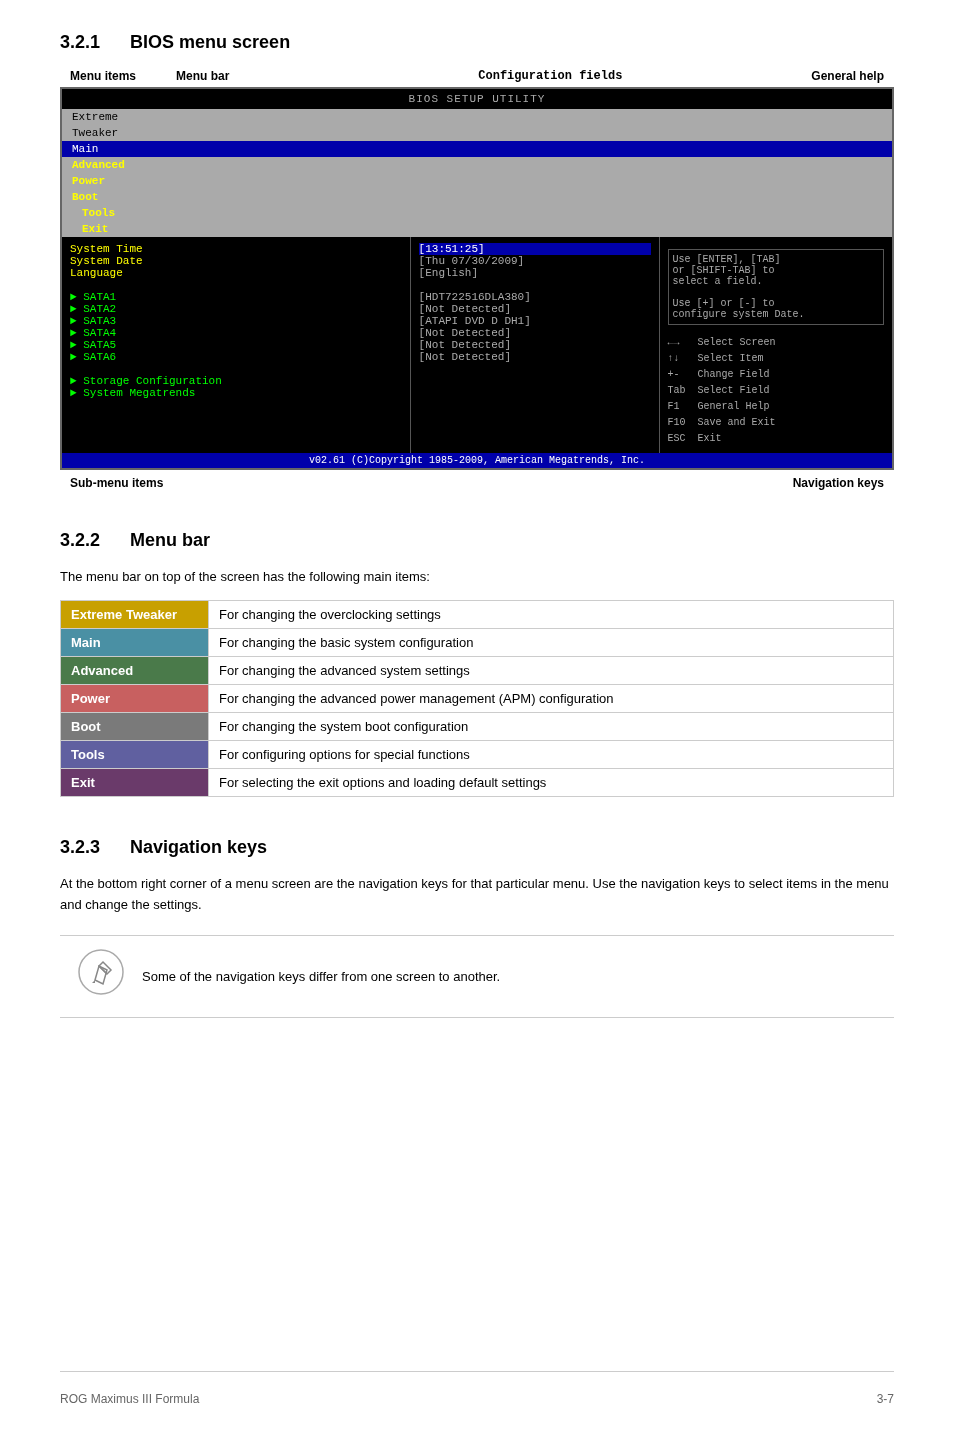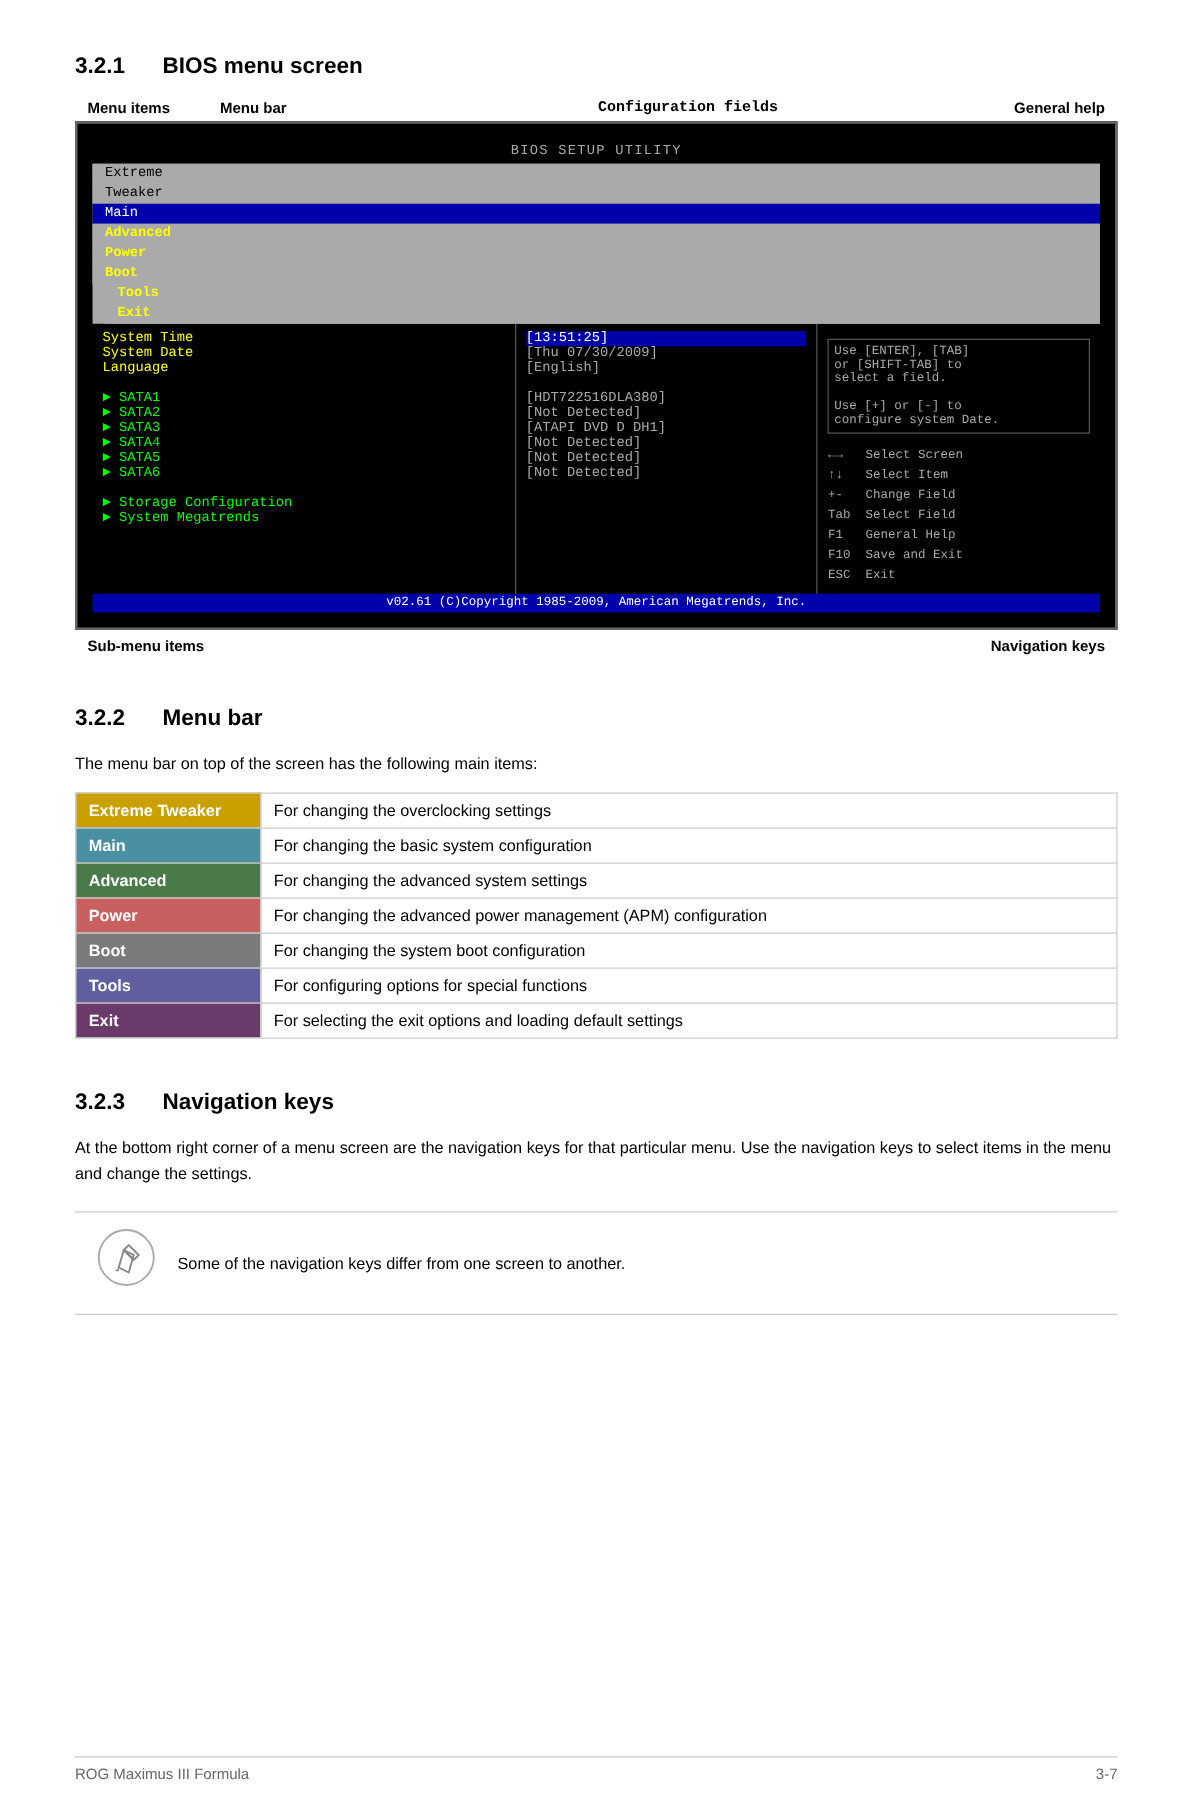--- a/index.html
+++ b/index.html
@@ -11,21 +11,21 @@
       width: 954px;
       min-height: 1438px;
       padding: 30px 60px 30px 60px;
     }
 
     
     .section-heading {
       font-size: 18px;
       font-weight: bold;
       margin-bottom: 16px;
-      margin-top: 12px;
+      margin-top: 2px;
     }
 
     
     .bios-diagram-container {
       position: relative;
       margin-bottom: 30px;
     }
 
     .bios-diagram-labels {
       display: flex;
@@ -44,21 +44,21 @@
     .label-right {
       text-align: right;
     }
 
     .bios-screen {
       border: 2px solid #666;
       background: #000;
       color: #aaa;
       font-family: 'Courier New', monospace;
       font-size: 11px;
-      padding: 12px;
+      padding: 0;
       width: 100%;
       min-height: 280px;
     }
 
     .bios-menubar {
       background: #000;
       color: #aaa;
       text-align: center;
       padding: 4px 8px;
       letter-spacing: 1px;
@@ -211,29 +211,29 @@
     .note-icon {
       font-size: 36px;
       color: #888;
       min-width: 50px;
       text-align: center;
     }
 
     
     .page-footer {
       position: fixed;
-      bottom: 12px;
+      bottom: 32px;
       left: 60px;
       right: 60px;
       display: flex;
       justify-content: space-between;
       font-size: 12px;
       color: #666;
       border-top: 1px solid #ccc;
-      padding-top: 6px;
+      padding-top: 20px;
       margin-top: 44px;
     }
 
     .body-text {
       font-size: 13px;
       line-height: 1.6;
       margin-bottom: 12px;
     }
     .mt-40 { margin-top: 40px; }
   </style>

